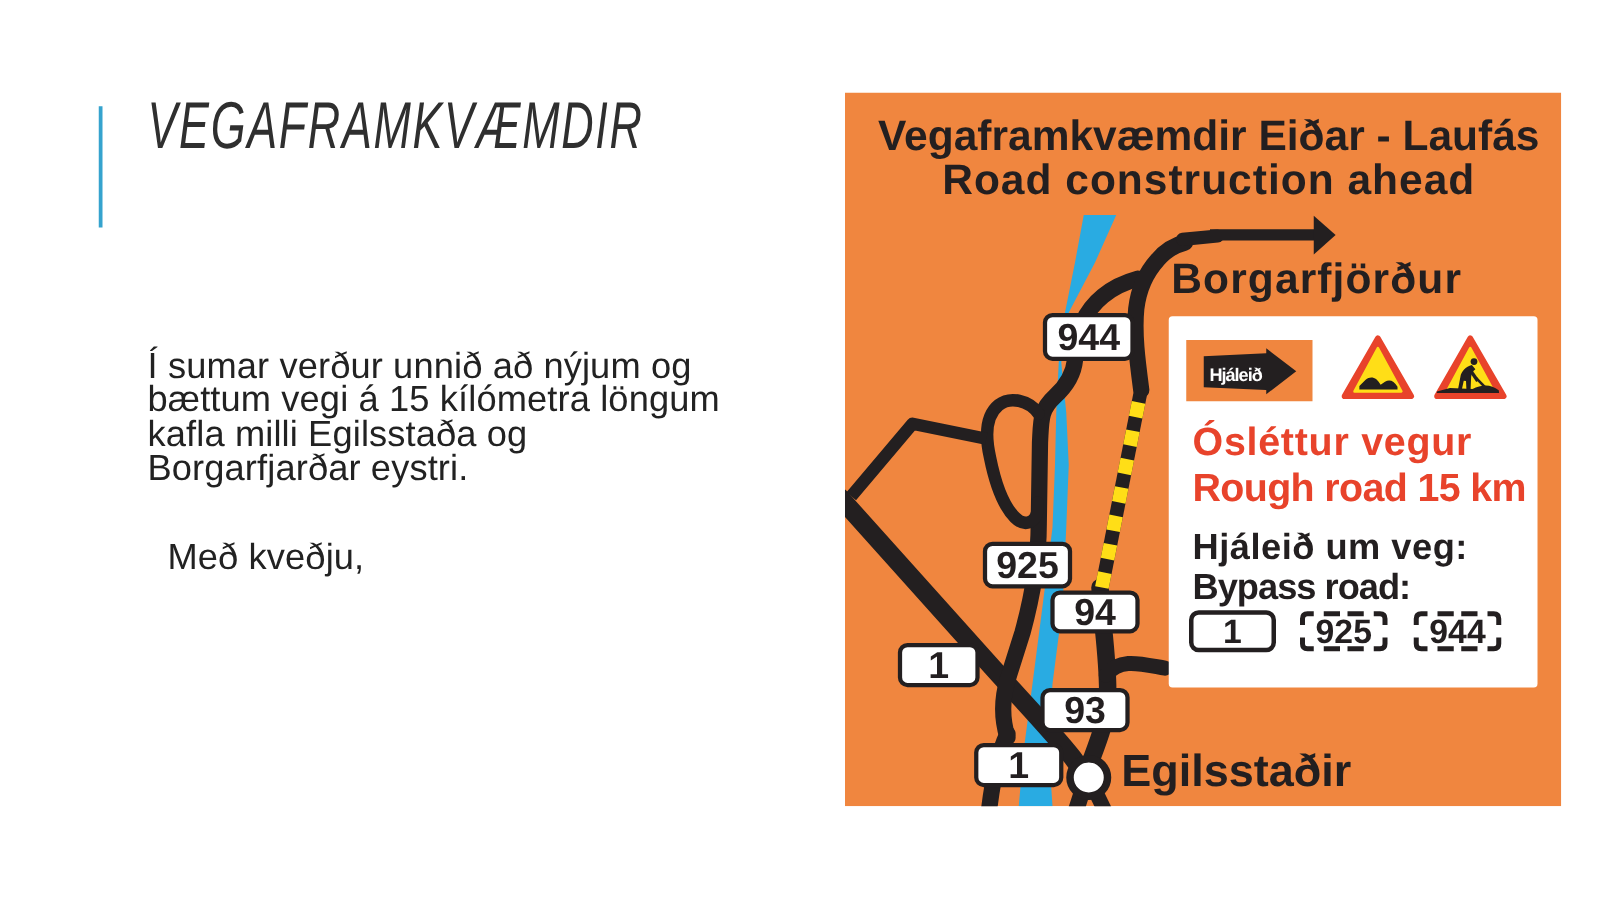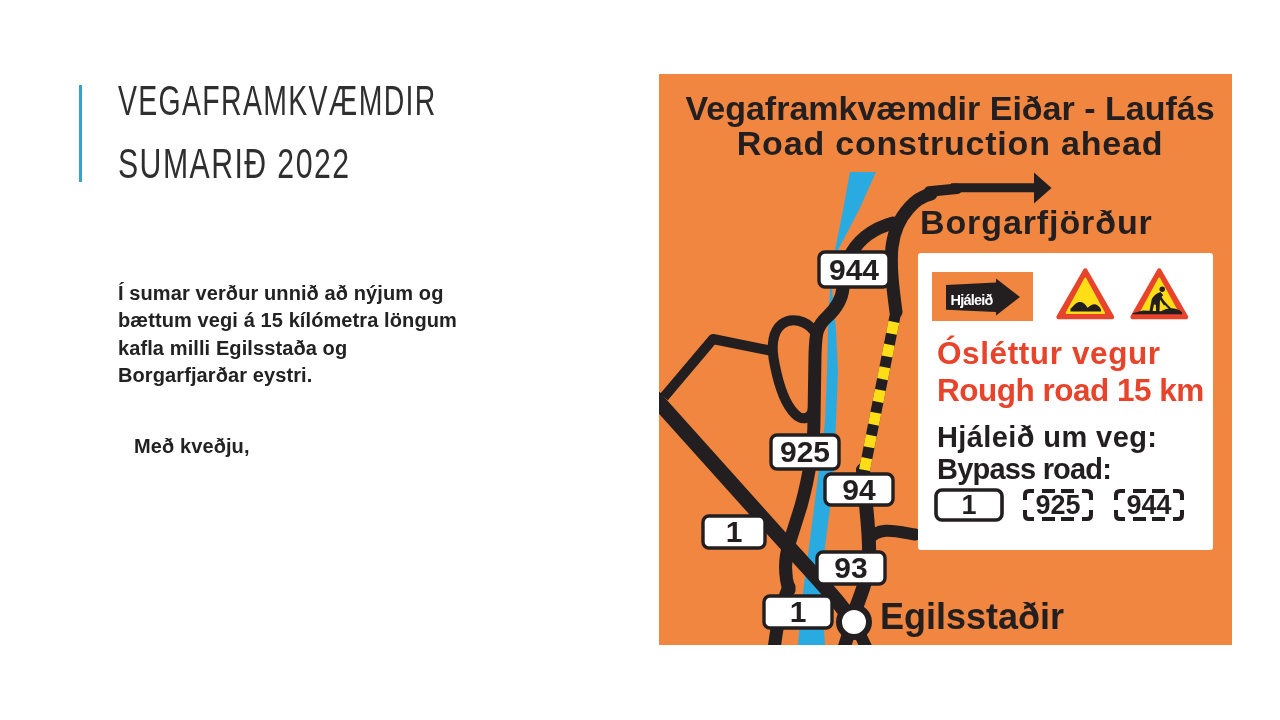--- a/index.html
+++ b/index.html
@@ -1,43 +1,42 @@
 <!DOCTYPE html>
 <html><head>
 <meta charset="utf-8">
 <style>
   html,body{margin:0;padding:0;}
   body{width:1280px;height:720px;background:#ffffff;overflow:hidden;position:relative;
        font-family:"Liberation Sans", sans-serif;}
   .abs{position:absolute;}
-  #title{left:118px;top:69px;color:#2f2f2f;font-size:42px;line-height:63px;letter-spacing:2px;}
+  #title{left:118px;top:69px;color:#2f2f2f;font-size:53px;line-height:63px;letter-spacing:2px;font-style:italic;}
   #title .tl{display:inline-block;transform-origin:0 50%;white-space:nowrap;}
-  #body{left:118px;top:280px;color:#222222;font-size:20px;line-height:27.35px;letter-spacing:0.1px;font-weight:bold;}
+  #body{left:118px;top:280px;color:#222222;font-size:29px;line-height:27.35px;letter-spacing:0.1px;}
   #body p{margin:0;}
 </style>
 </head>
 <body>
 
 <div class="abs" style="left:79px;top:85px;width:3px;height:97px;background:#35a3ce;"></div>
 
 <div id="title" class="abs">
   <div><span class="tl" id="tl1" style="transform:scaleX(0.676474)">VEGAFRAMKVÆMDIR</span></div>
-  <div><span class="tl" id="tl2" style="transform:scaleX(0.720021)">SUMARIÐ 2022</span></div>
 </div>
 
 <div id="body" class="abs">
 
   <p id="p1">Í sumar verður unnið að nýjum og<br>bættum vegi á 15 kílómetra löngum<br>kafla milli Egilsstaða og<br>Borgarfjarðar eystri.</p>
 
 
   <p id="p3" style="margin-top:44px;margin-left:16px;">Með kveðju,</p>
 
 </div>
 
-<div class="abs" style="left:659px;top:74px;width:573px;height:419px;">
+<div class="abs" style="left:676px;top:74px;width:573px;height:419px;">
 <svg width="573" height="571" viewBox="0 0 573 571">
 
   <rect x="0" y="0" width="573" height="571" fill="#f0863f"></rect>
 
   <text x="291" y="46" font-size="34" font-weight="bold" fill="#231f20" text-anchor="middle">Vegaframkvæmdir Eiðar - Laufás</text>
 
   <text x="291" y="81" font-size="34" font-weight="bold" fill="#231f20" text-anchor="middle" letter-spacing="0.8">Road construction ahead</text>
 
   <polygon fill="#29abe2" points="191,98 184,136 176,176 171,216 169,256 168,298 166,348 158,411 150,473 143,526 139,571 166,571 163,526 166,473 174,411 177,348 179,298 177,256 173,216 179,176 200,136 217,98"></polygon>
 

